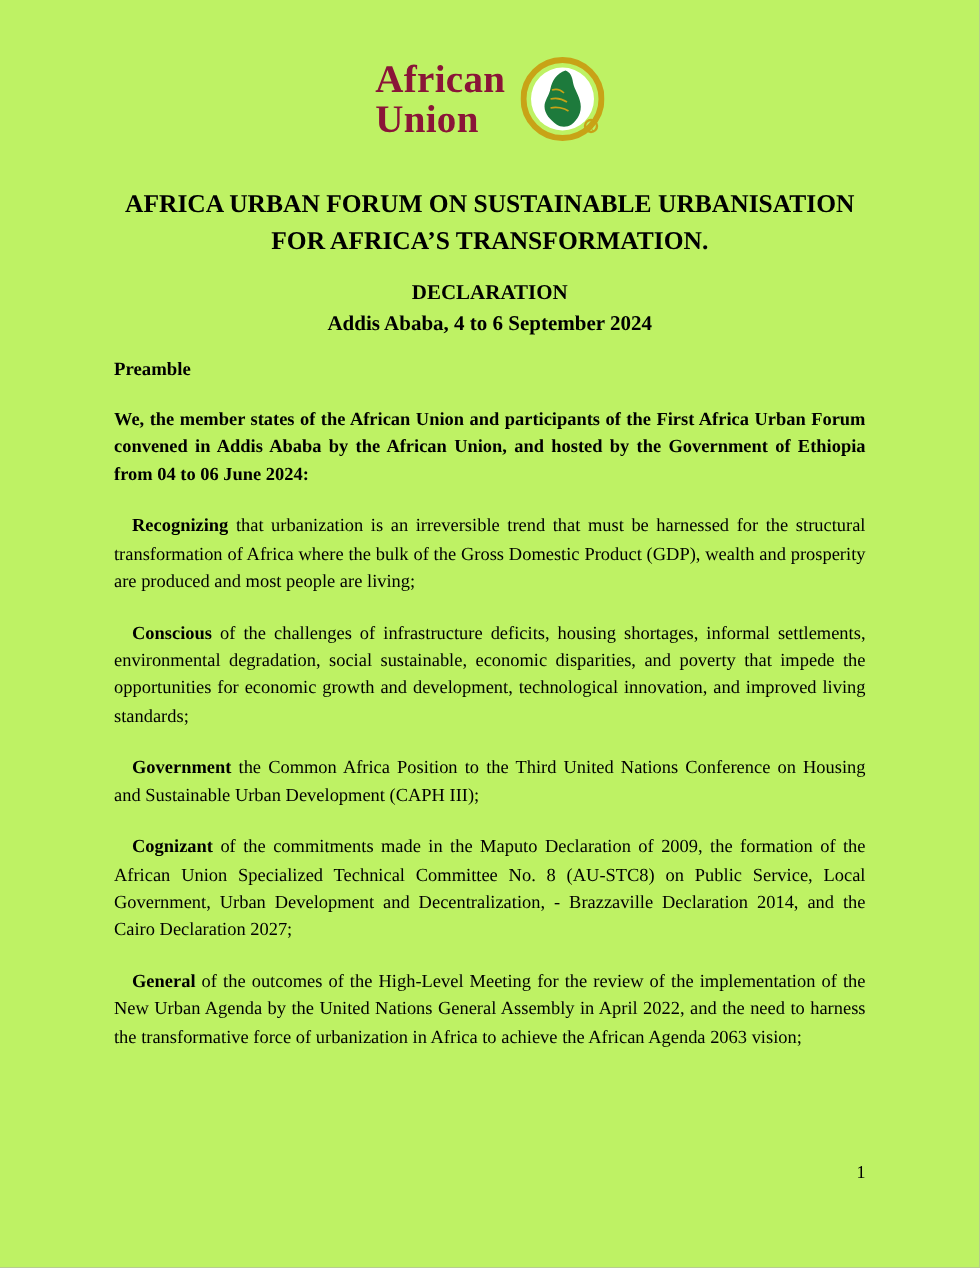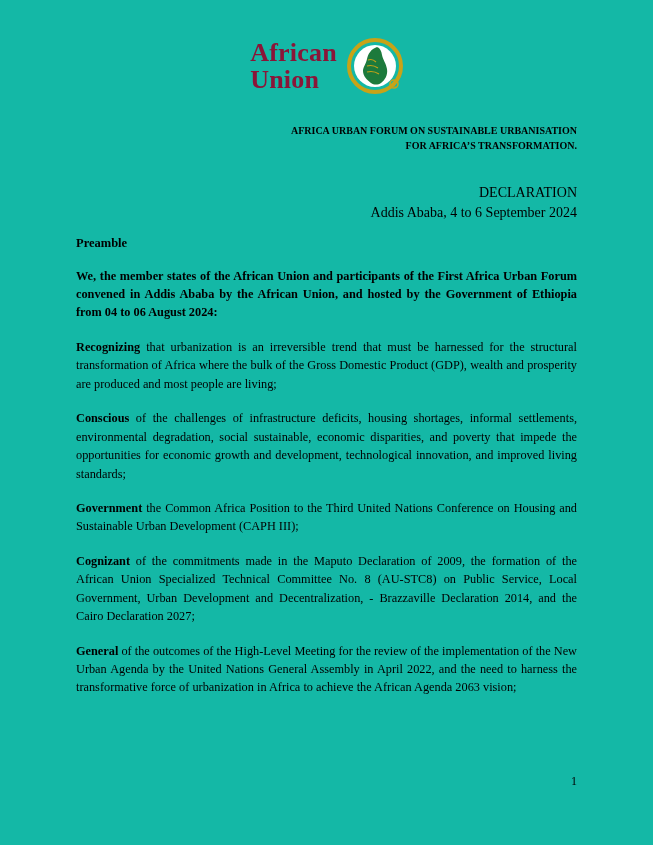--- a/index.html
+++ b/index.html
@@ -6,21 +6,21 @@
     margin: 0;
     padding: 0;
     background: #b0b0b0;
   }
   body {
     font-family: "Liberation Serif", serif;
   }
   .page {
     width: 653px;
     height: 845px;
-    background: #14b8a6;
+    background: #bef264;
     position: relative;
     box-sizing: border-box;
     padding: 0;
     overflow: hidden;
     margin: 0 auto;
   }
   .logo-block {
     display: flex;
     align-items: center;
     justify-content: center;
@@ -40,53 +40,54 @@
     width: 56px;
     height: 56px;
     margin-left: 10px;
     position: relative;
   }
   .content {
     padding: 0 76px;
     box-sizing: border-box;
   }
   .title {
-    text-align: right;
+    text-align: center;
     font-weight: bold;
-    font-size: 10px;
+    font-size: 17px;
     line-height: 1.45;
     color: #000;
     margin-top: 22px;
   }
   .decl {
-    text-align: right;
-    font-weight: normal;
+    text-align: center;
+    font-weight: bold;
     font-size: 14px;
     line-height: 1.45;
     color: #000;
-    margin-top: 30px;
+    margin-top: 13px;
   }
   .section-head {
     font-weight: bold;
     font-size: 12.5px;
     margin-top: 12px;
     color: #000;
   }
   p.para {
     font-size: 12.3px;
     line-height: 1.5;
     text-align: justify;
     margin: 16px 0 0 0;
     color: #000;
   }
   p.para.bold {
     font-weight: bold;
   }
   .lead {
     font-weight: bold;
+    margin-left: 12px;
   }
   .page-number {
     position: absolute;
     right: 76px;
     bottom: 56px;
     font-size: 12px;
     color: #000;
   }
 </style>
 </head>
@@ -120,21 +121,21 @@
       <div>FOR AFRICA’S TRANSFORMATION.</div>
     </div>
 
     <div class="decl">
       <div>DECLARATION</div>
       <div>Addis Ababa, 4 to 6 September 2024</div>
     </div>
 
     <div class="section-head">Preamble</div>
 
-    <p class="para bold">We, the member states of the African Union and participants of the First Africa Urban Forum convened in Addis Ababa by the African Union, and hosted by the Government of Ethiopia from 04 to 06 August 2024:</p>
+    <p class="para bold">We, the member states of the African Union and participants of the First Africa Urban Forum convened in Addis Ababa by the African Union, and hosted by the Government of Ethiopia from 04 to 06 June 2024:</p>
 
     <p class="para">
       <span class="lead">Recognizing</span><span> that urbanization is an irreversible trend that must be harnessed for the structural transformation of Africa where the bulk of the Gross Domestic Product (GDP), wealth and prosperity are produced and most people are living;</span>
     </p>
 
 
     <p class="para">
       <span class="lead">Conscious</span><span> of the challenges of infrastructure deficits, housing shortages, informal settlements, environmental degradation, social sustainable, economic disparities, and poverty that impede the opportunities for economic growth and development, technological innovation, and improved living standards;</span>
     </p>
 

